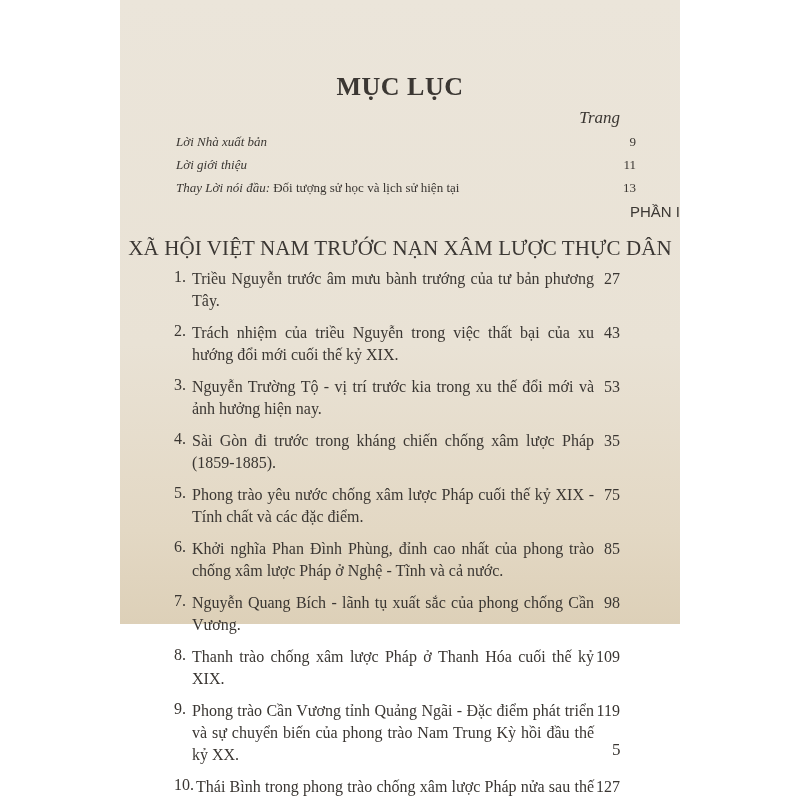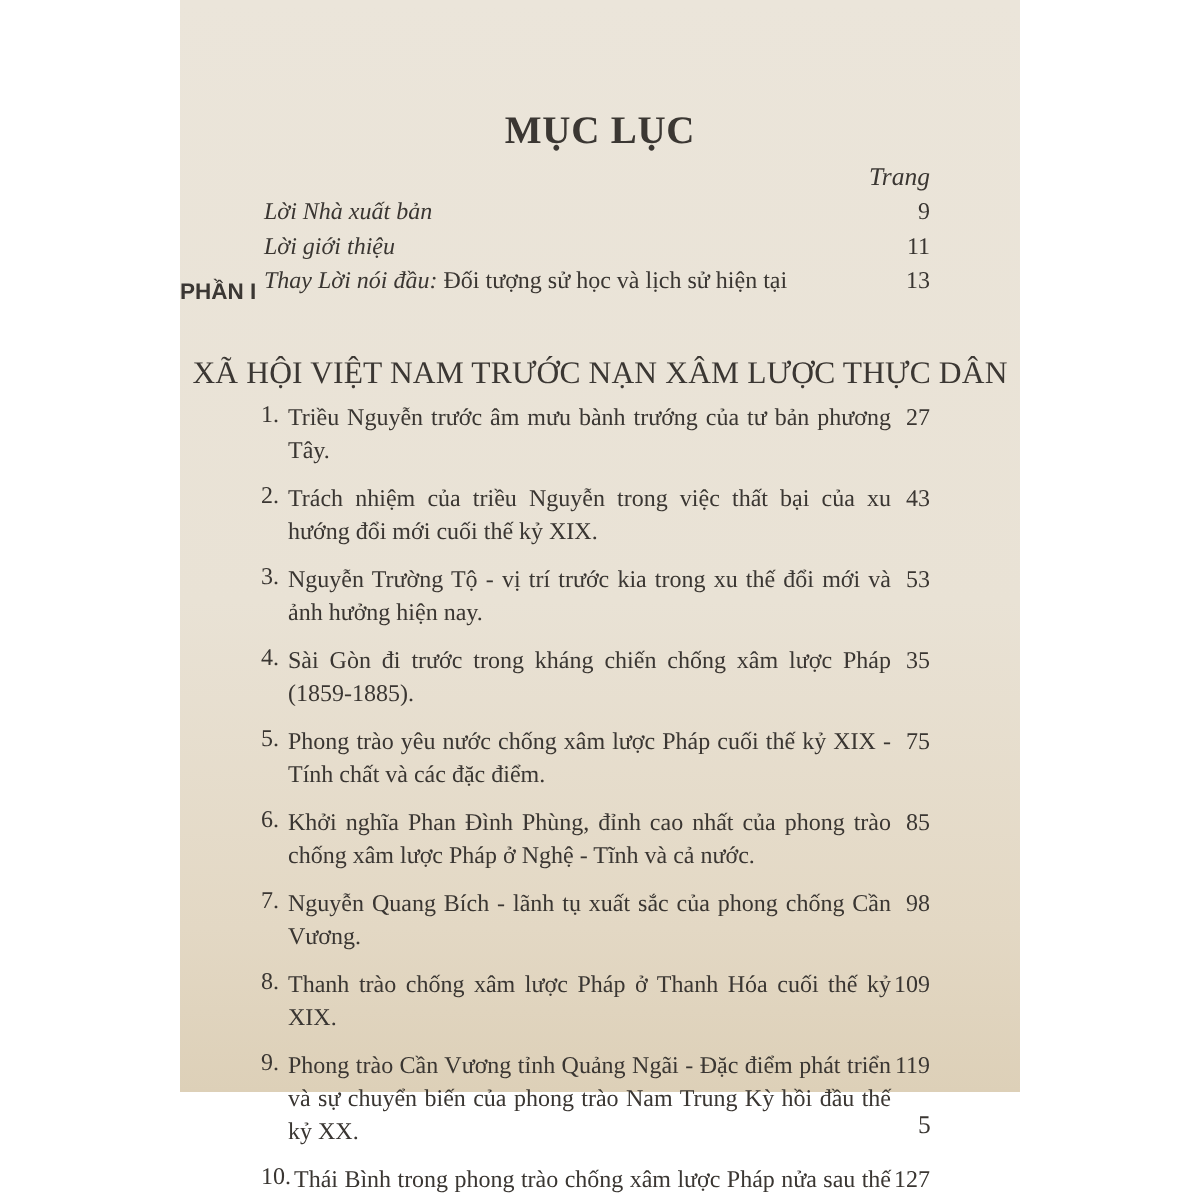--- a/index.html
+++ b/index.html
@@ -1,35 +1,35 @@
 <!DOCTYPE html>
 <html><head>
 <meta charset="utf-8">
 <style>
   html, body { margin:0; padding:0; }
   body { width:800px; height:800px; background:#ffffff; position:relative; overflow:hidden; }
   .page {
-    position:absolute; left:120px; top:0; width:560px; height:728px;
+    position:absolute; left:120px; top:0; width:560px; height:624px;
     background: linear-gradient(180deg, #ebe5da 0%, #e9e2d5 55%, #e3d8c4 85%, #ddd0b8 100%);
     font-family:"Liberation Serif", "DejaVu Serif", serif;
     color:#3a3632;
   }
   .title {
     position:absolute; top:72px; left:0; width:560px; text-align:center;
     font-size:26px; font-weight:bold; letter-spacing:0.5px; color:#3b3733;
   }
   .trang {
     position:absolute; top:108px; right:60px; font-style:italic; font-size:17px;
   }
-  .front { position:absolute; left:56px; right:60px; font-size:16px; }
+  .front { position:absolute; left:56px; right:44px; font-size:13px; }
   .front .row { display:flex; justify-content:space-between; height:23px; line-height:23px; }
   .front .it { font-style:italic; }
   .part-label {
-    position:absolute; top:186px; left:0; width:560px; text-align:left;
-    font-family:"Liberation Sans", "DejaVu Sans", sans-serif; font-weight:bold; font-size:15px; color:#3b3733;
+    position:absolute; top:203px; left:0; width:560px; text-align:right;
+    font-family:"Liberation Sans", "DejaVu Sans", sans-serif; font-weight:normal; font-size:15px; color:#3b3733;
   }
   .part-title {
     position:absolute; top:236px; left:0; width:560px; text-align:center;
     font-size:21px; color:#3b3733; letter-spacing:0.1px;
   }
   .toc { position:absolute; left:54px; right:52px; top:268px; font-size:16px; }
   .entry { display:flex; margin-bottom:0; }
   .num { width:18px; flex:none; }
   .num.wide { width:22px; }
   .txt { width:402px; flex:none; line-height:22px; text-align:justify; }

